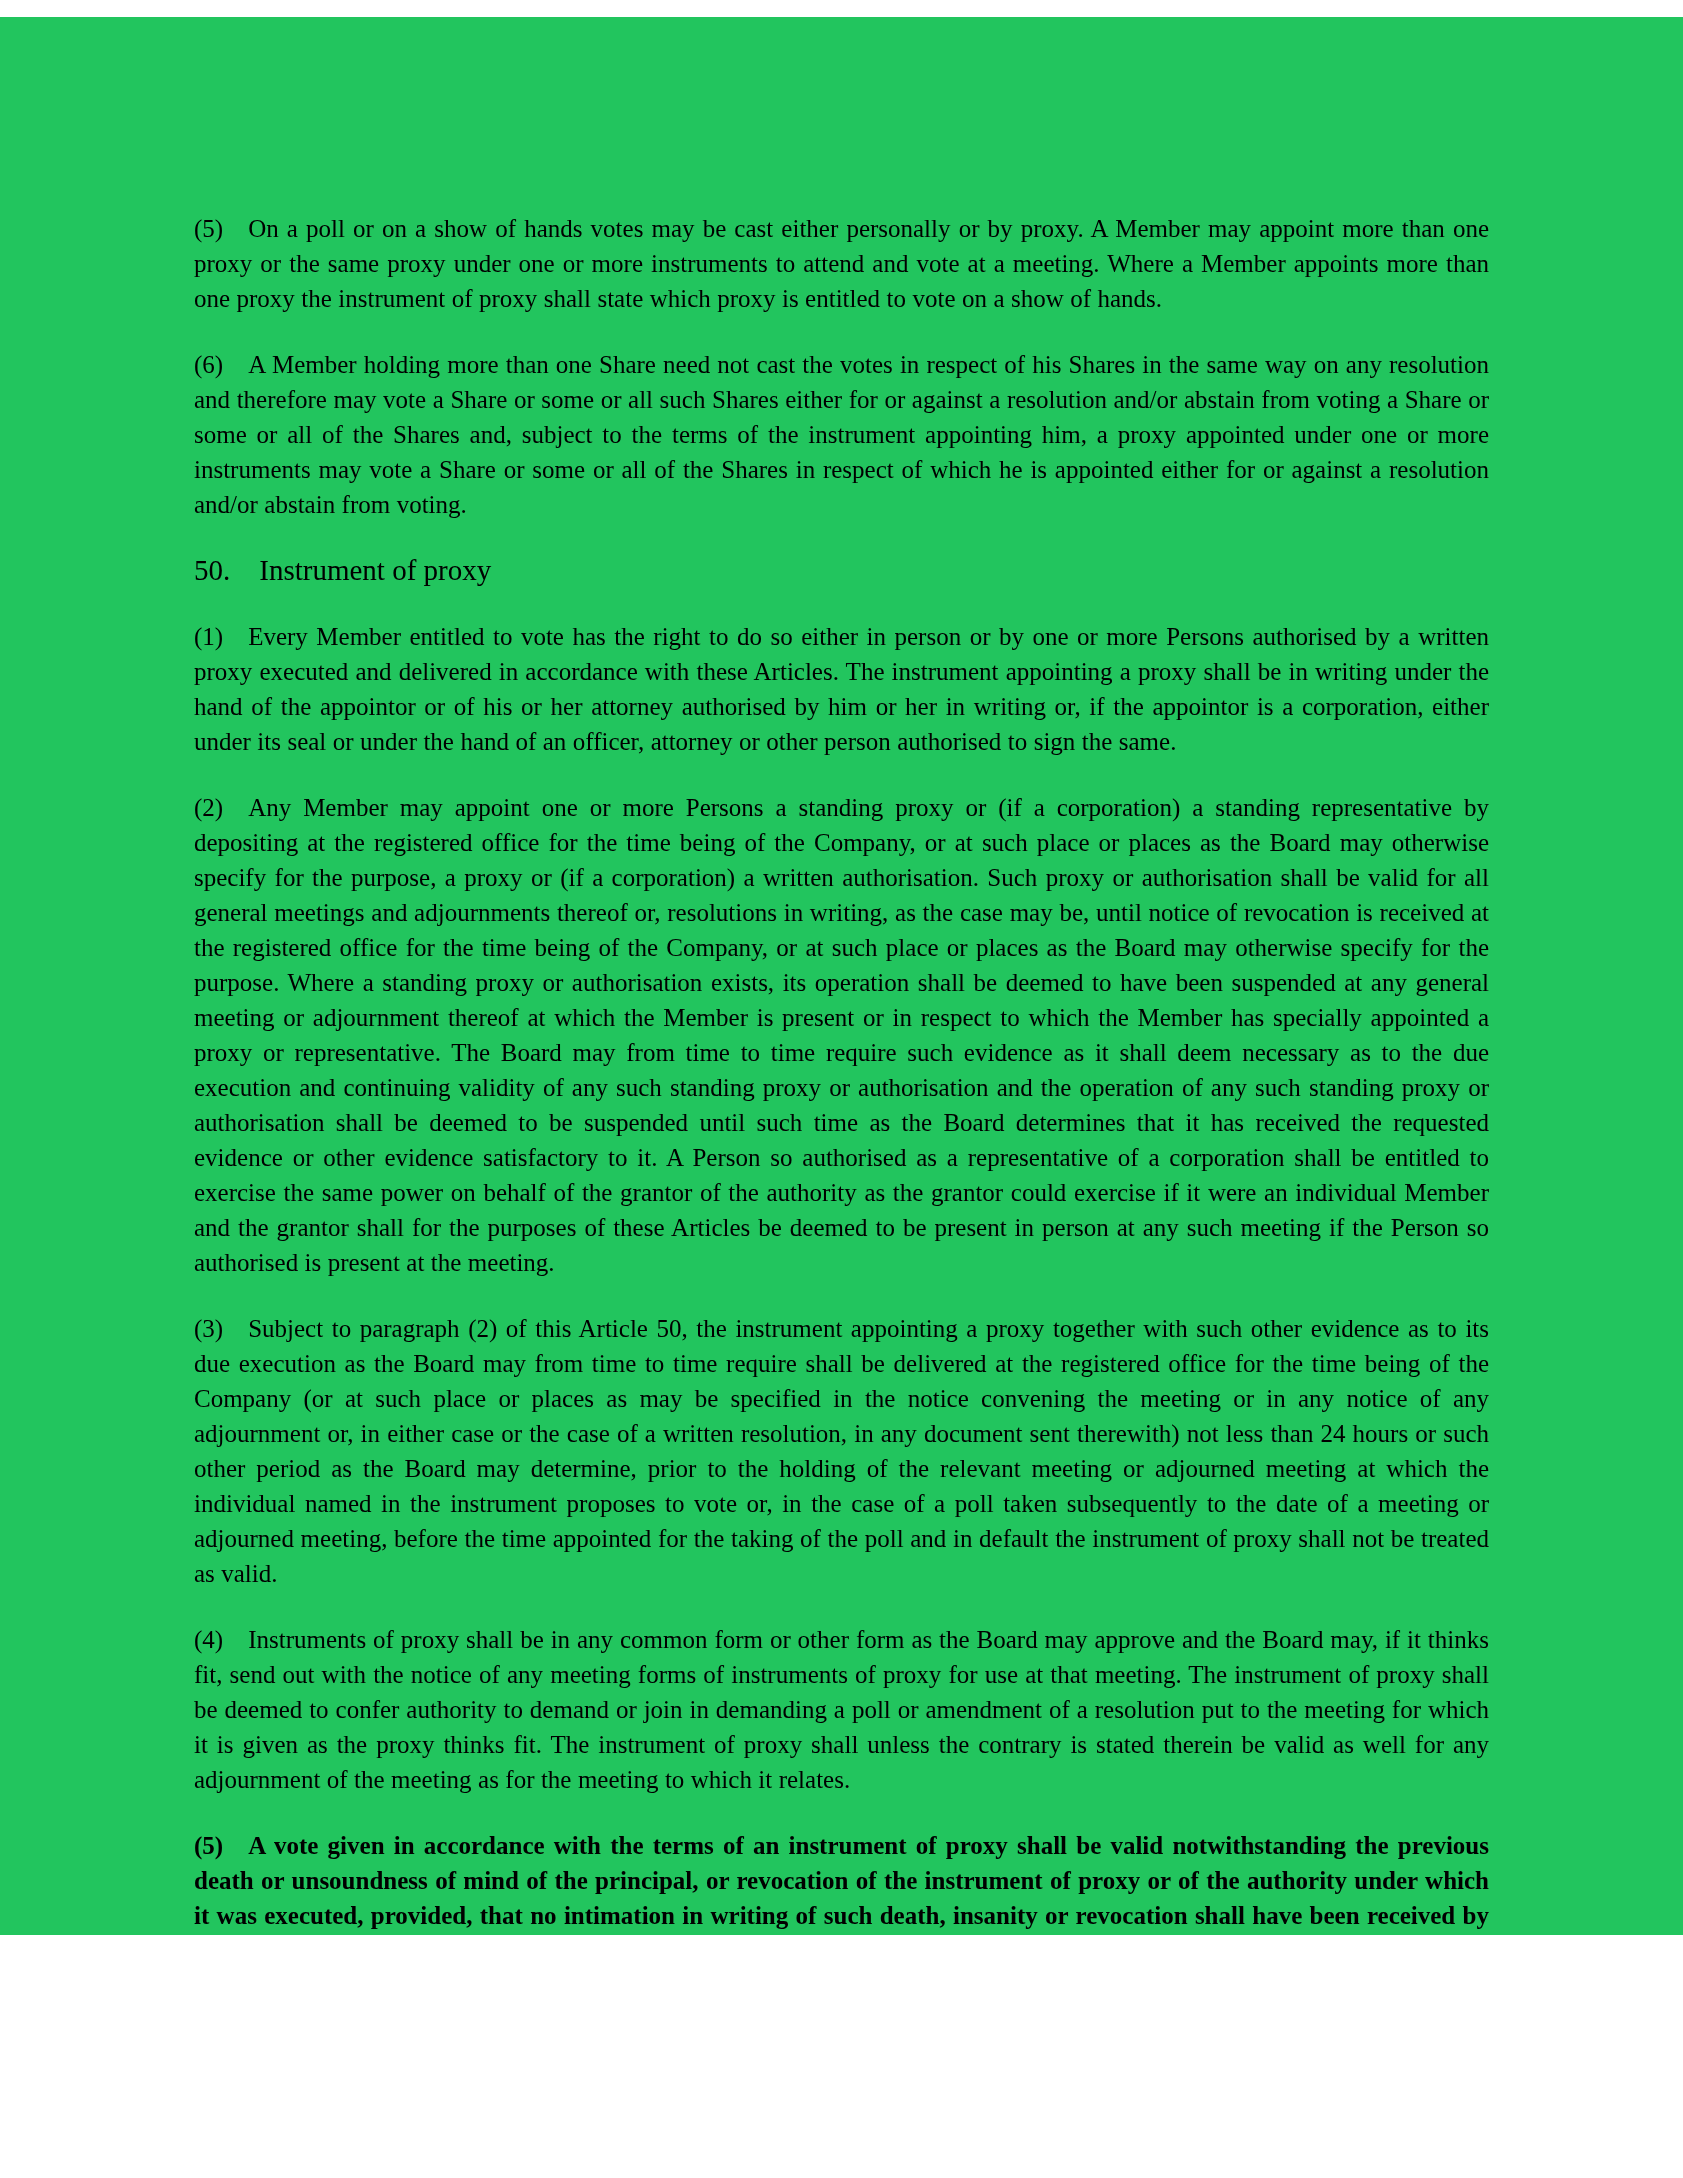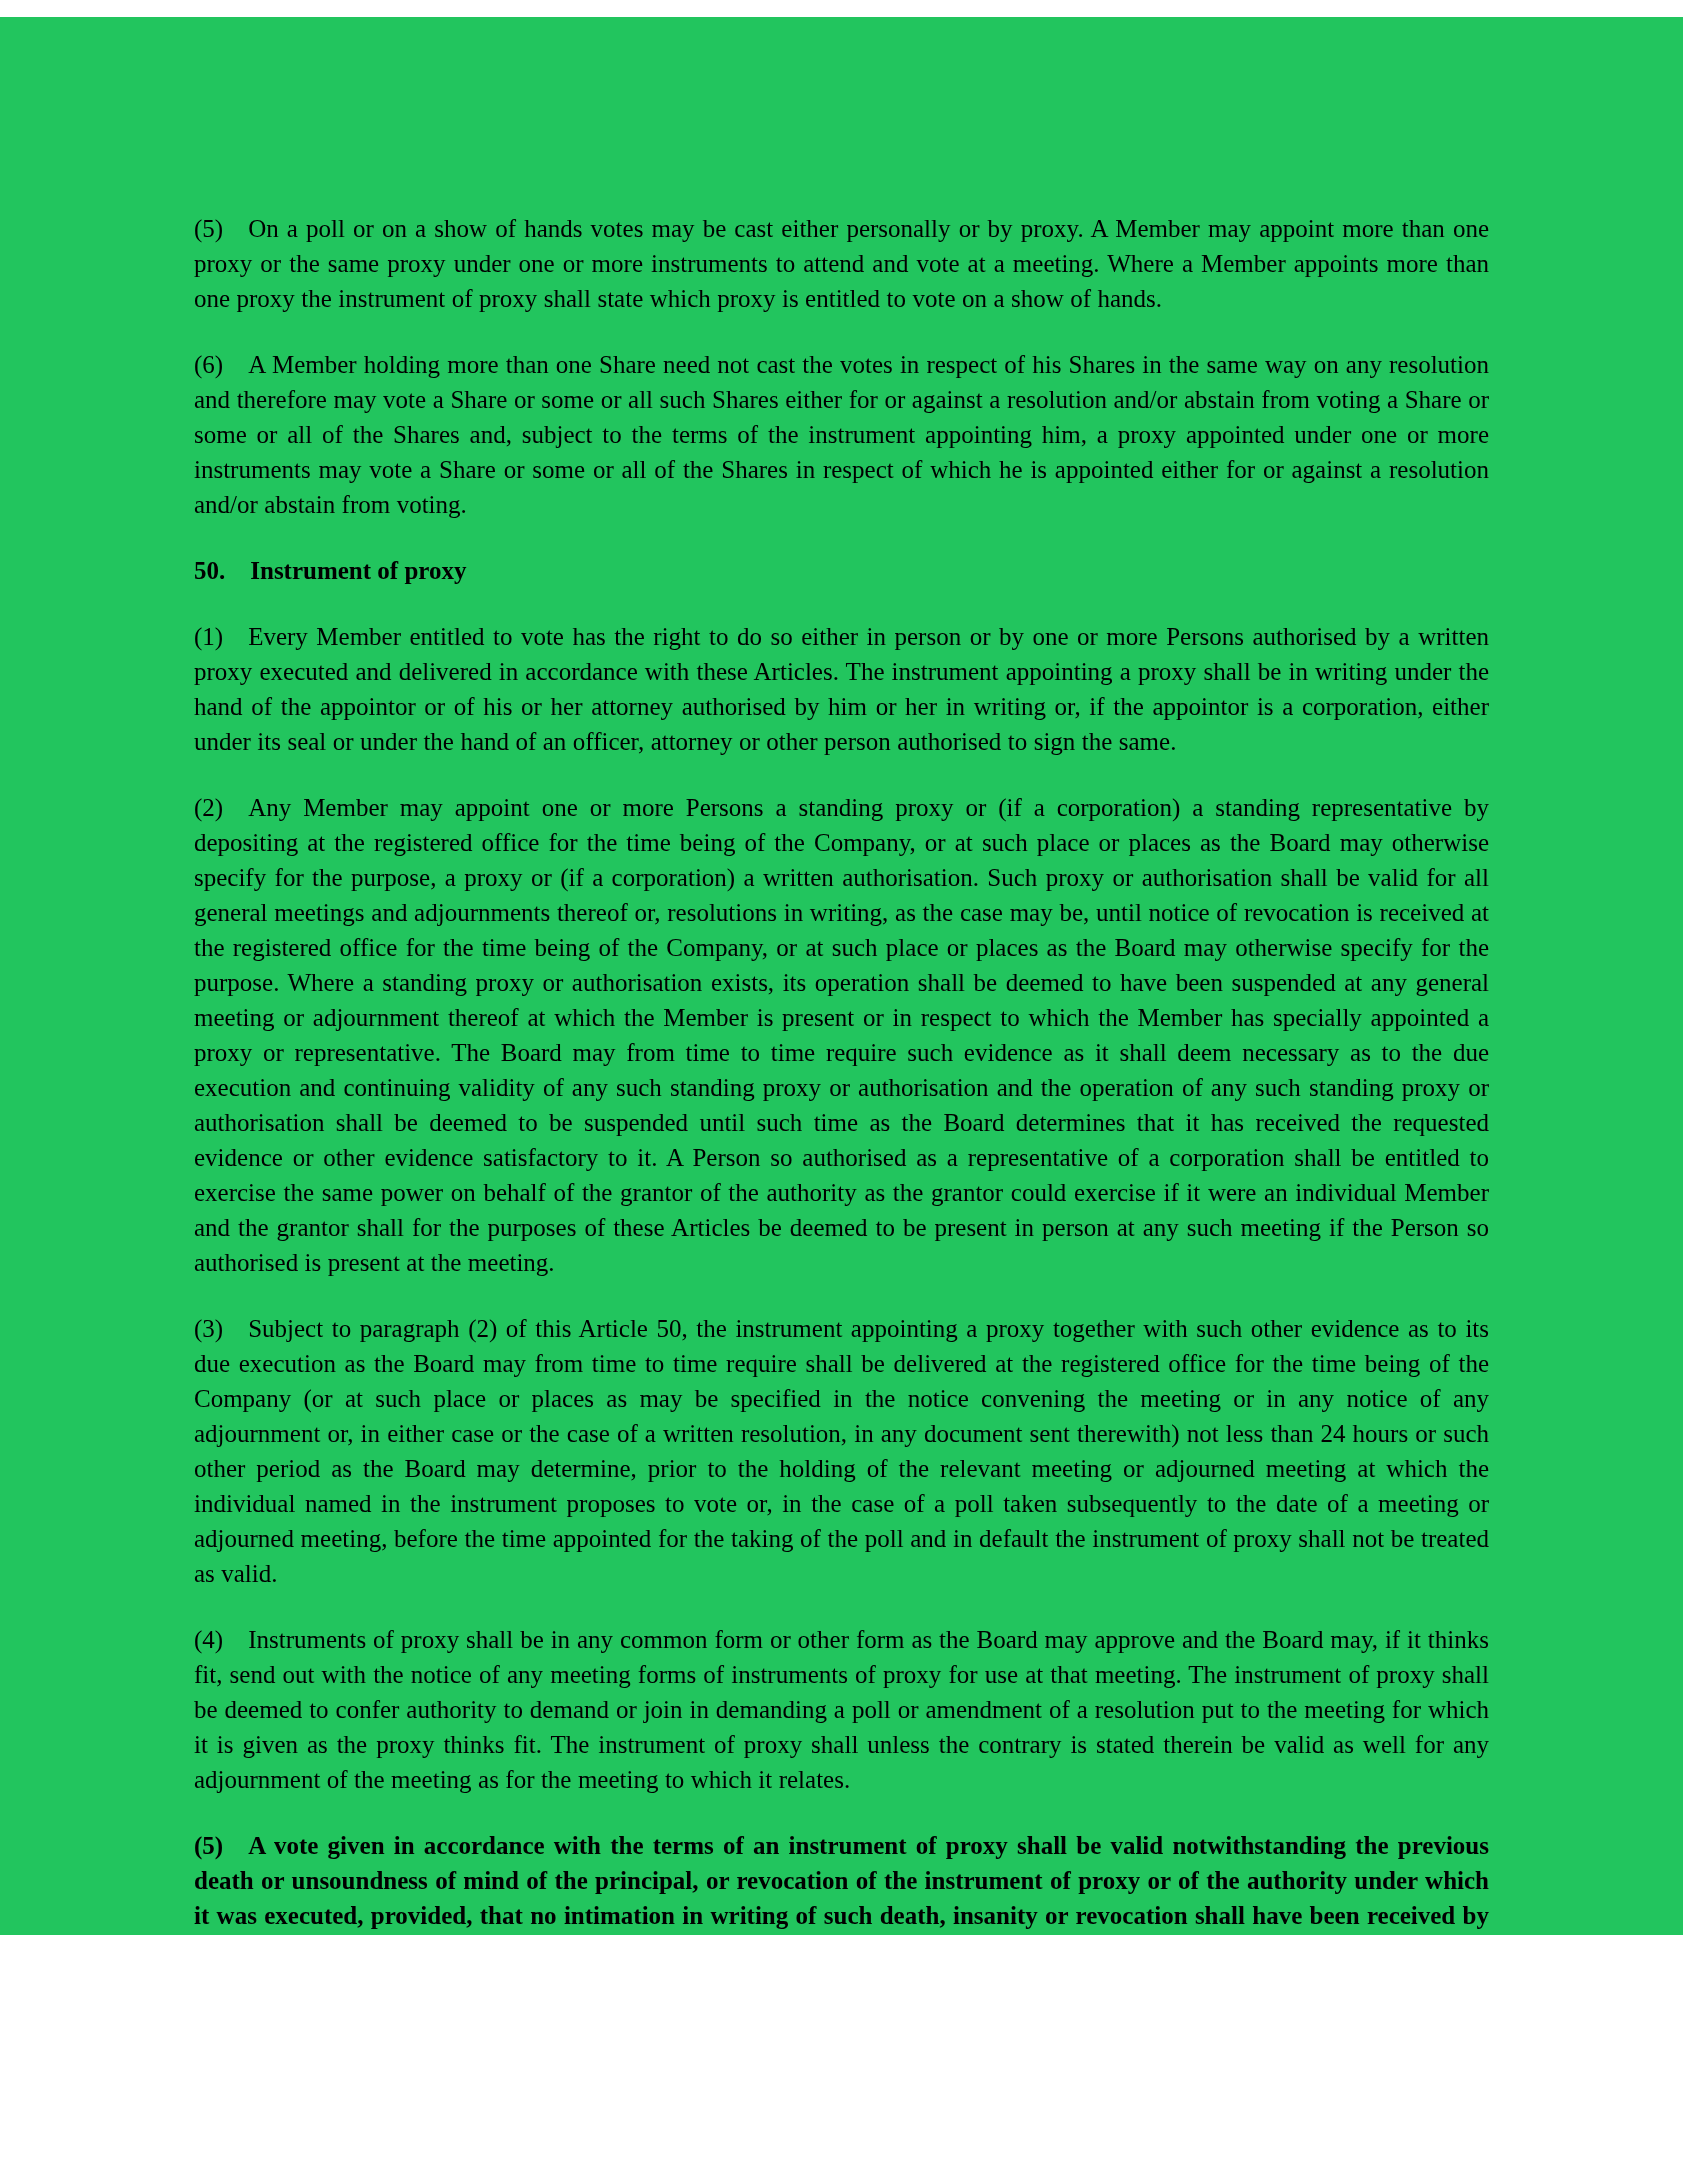--- a/index.html
+++ b/index.html
@@ -33,25 +33,24 @@
     text-justify: inter-word;
     margin: 0 0 31px 0;
     word-spacing: 0.2px;
     hyphens: none;
   }
   .para:last-child {
     margin-bottom: 0;
     font-weight: bold;
   }
   .heading {
-    font-size: 25px;
+    font-size: 29px;
     line-height: 35px;
     margin: 0 0 31px 0;
     text-align: left;
-    font-weight: bold;
   }
   .page-number {
     position: absolute;
     left: 0;
     top: 1980px;
     width: 100%;
     text-align: center;
     font-size: 27px;
     line-height: 32px;
     font-family: "Liberation Serif", "DejaVu Serif", serif;

